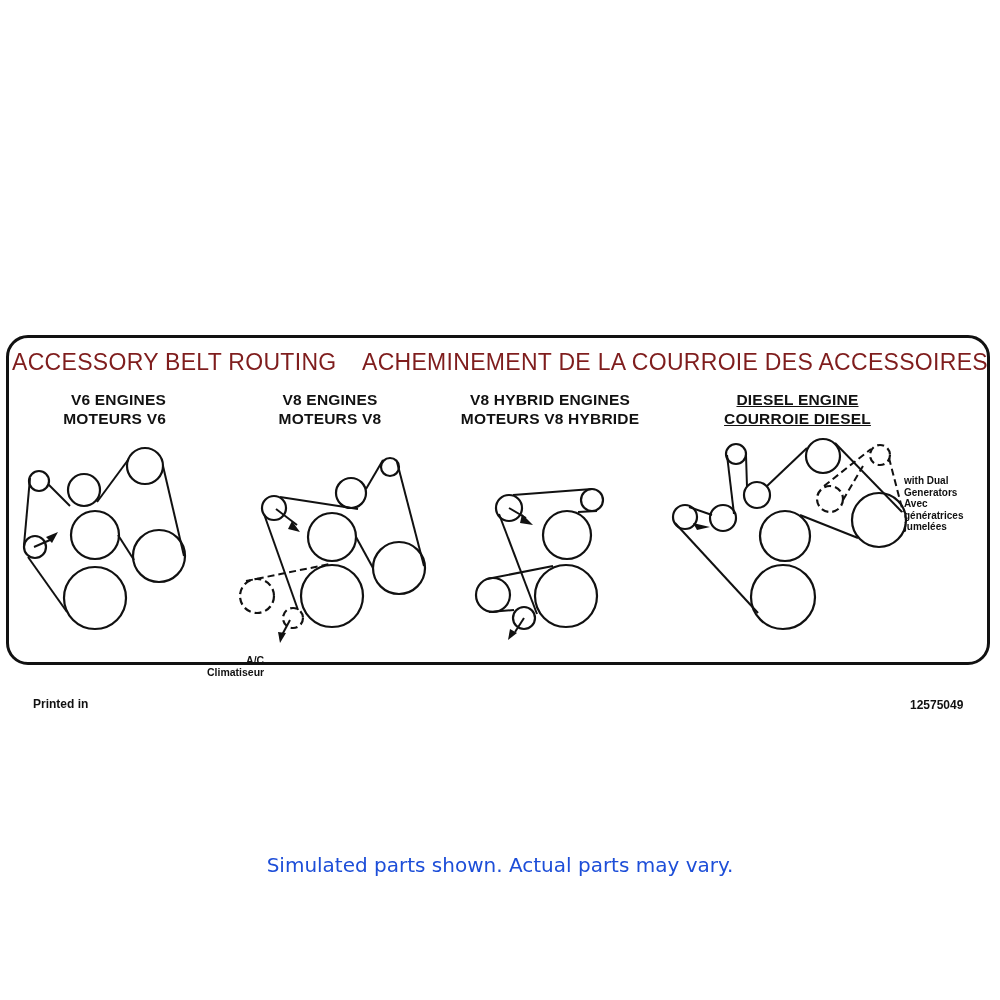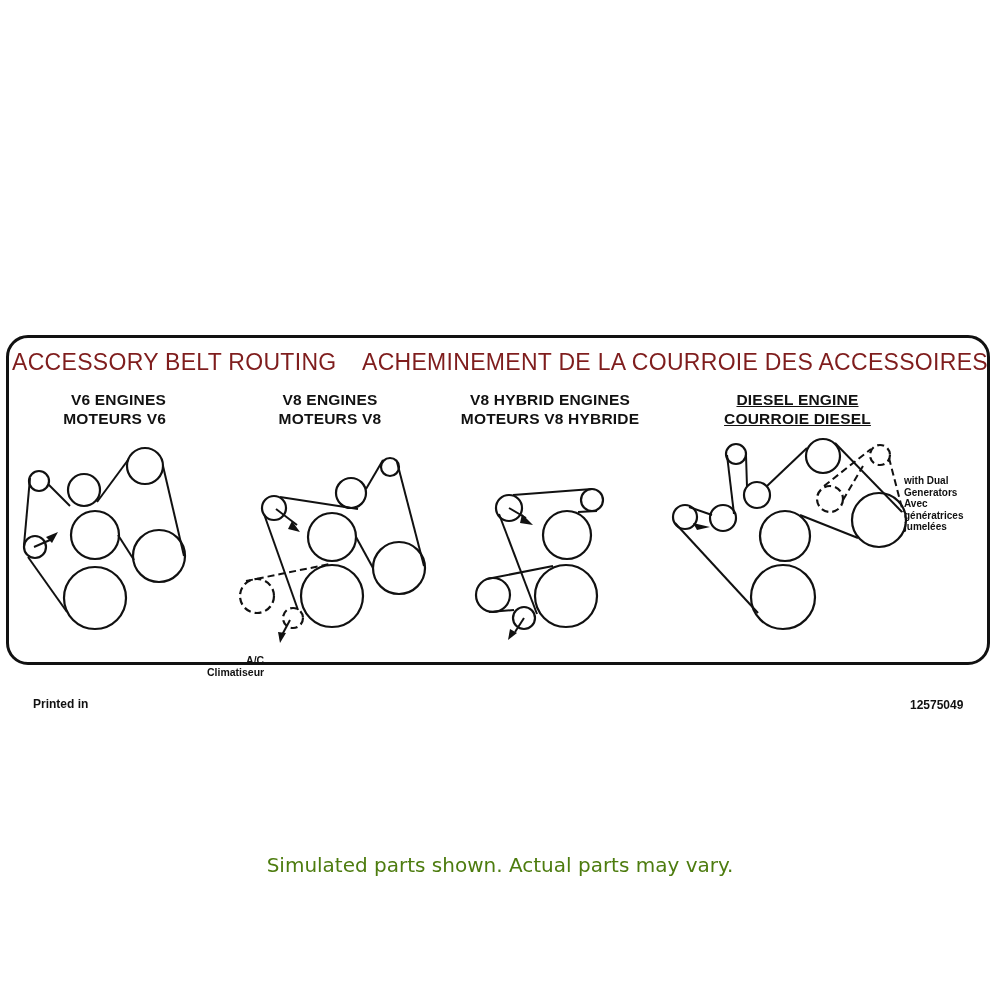--- a/index.html
+++ b/index.html
@@ -19,21 +19,21 @@
   }
   .small {
     position: absolute; font-family: "Liberation Sans", sans-serif; font-weight: bold; color: #111; margin-top: 48px;
   }
   svg.diagram { position: absolute; left: 0; top: 0; width: 1000px; height: 1000px; }
   svg.diagram circle { fill: none; stroke: #111; stroke-width: 2.2; }
   svg.diagram line, svg.diagram polyline { stroke: #111; stroke-width: 2; fill: none; }
   svg.diagram .dash { stroke-dasharray: 7 4; }
   .disclaimer {
     position: absolute; top: 853px; left: 0; width: 1000px; text-align: center;
-    font-family: "DejaVu Sans", sans-serif; font-size: 20px; color: #4d7c0f;
+    font-family: "DejaVu Sans", sans-serif; font-size: 20px; color: #1d4ed8;
   }
 </style>
 </head>
 <body>
 
 <div class="label-box"></div>
 
 <div class="title"><span>ACCESSORY BELT ROUTING</span>    <span>ACHEMINEMENT DE LA COURROIE DES ACCESSOIRES</span></div>
 
 <div class="hdr" style="left:16px; top:390px; width:150px;text-align:right;">

